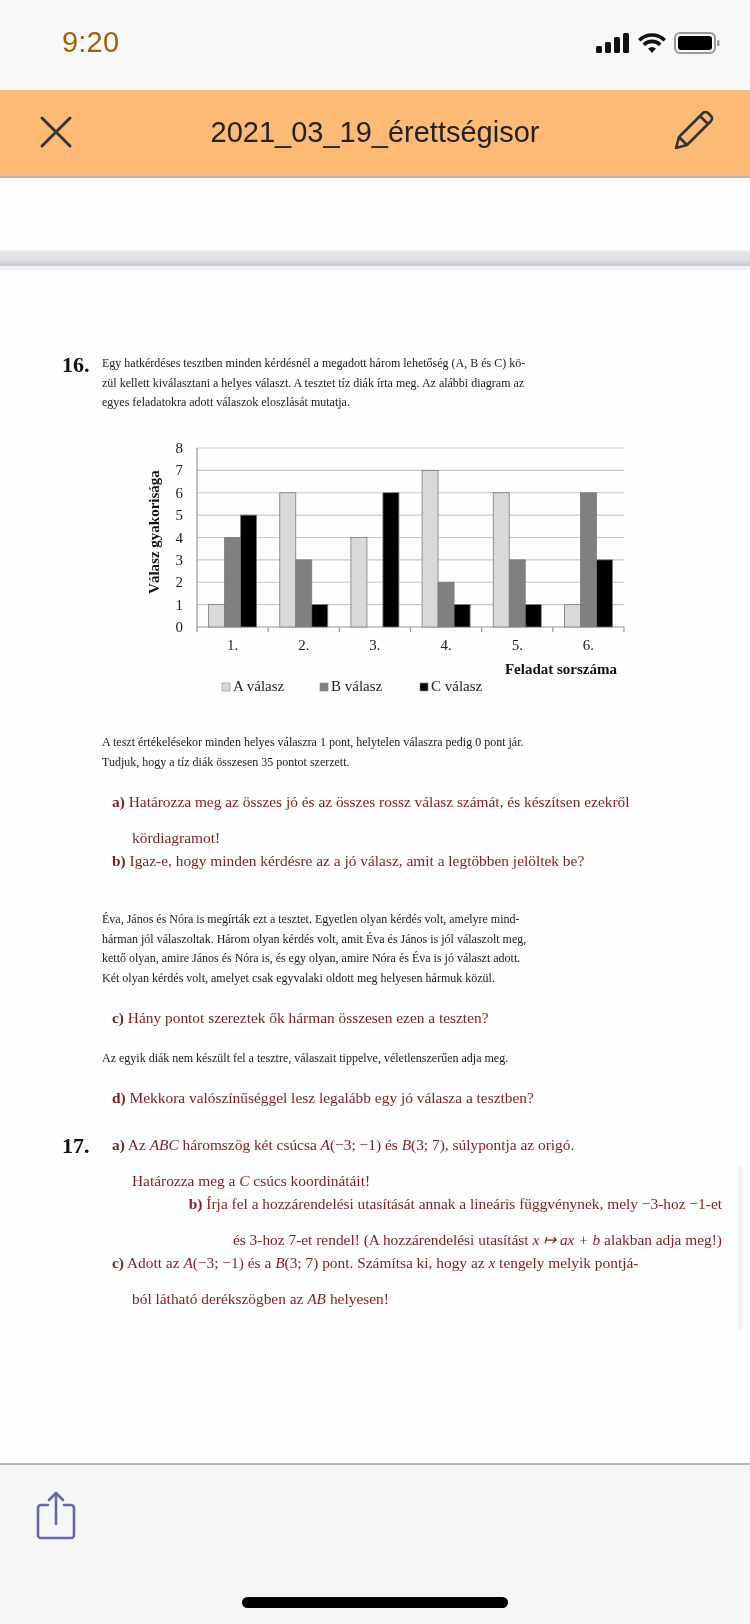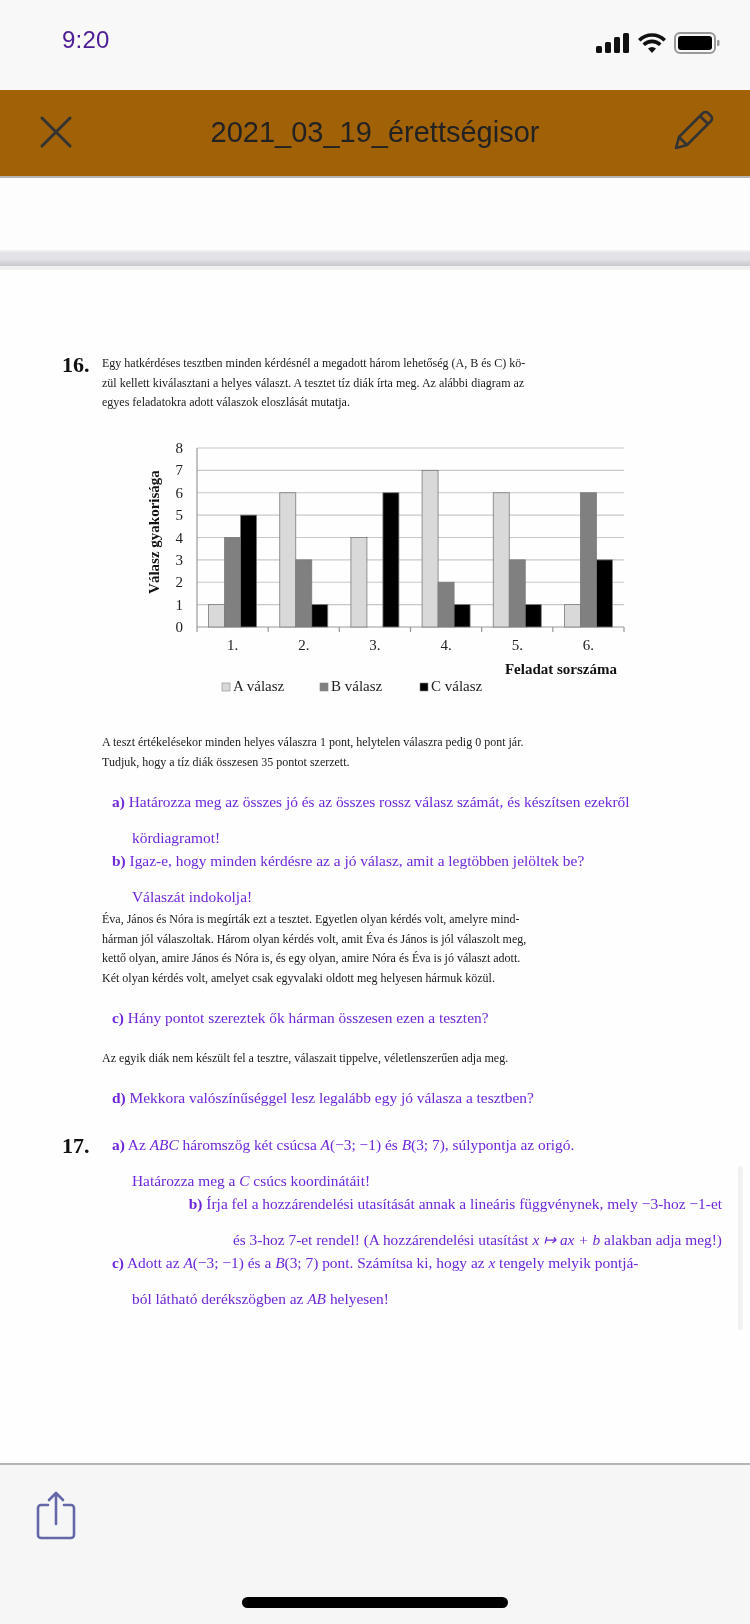--- a/index.html
+++ b/index.html
@@ -1,29 +1,29 @@
 <!DOCTYPE html>
 <html><head>
 <meta charset="utf-8">
 <style>
   html, body { margin:0; padding:0; }
   body { width:750px; height:1624px; position:relative; background:#ffffff; overflow:hidden; font-family:"Liberation Sans", sans-serif; color:#111; }
   .statusbar { position:absolute; left:0; top:0; width:750px; height:90px; background:#f8f8f8; }
-  .time { position:absolute; left:62px; top:26px; font-size:24px; font-weight:500; letter-spacing:0.2px; color:#4c1d95; }
+  .time { position:absolute; left:62px; top:26px; font-size:29px; font-weight:500; letter-spacing:0.2px; color:#a16207; }
   .status-icons { position:absolute; right:30px; top:32px; display:flex; align-items:center; gap:8px; }
-  .navbar { position:absolute; left:0; top:90px; width:750px; height:86px; background:#a16207; border-bottom:2px solid #b5b5b5; }
+  .navbar { position:absolute; left:0; top:90px; width:750px; height:86px; background:#fdba74; border-bottom:2px solid #b5b5b5; }
   .nav-title { position:absolute; left:0; right:0; top:26px; text-align:center; font-size:29px; color:#222; }
   .close-btn { position:absolute; left:36px; top:22px; width:40px; height:40px; cursor:pointer; }
   .edit-btn { position:absolute; right:34px; top:18px; width:46px; height:46px; cursor:pointer; }
   .gap { position:absolute; left:0; top:178px; width:750px; height:72px; background:#fdfdfd; }
   .pagebreak { position:absolute; left:0; top:250px; width:750px; height:20px; background:linear-gradient(#efefef 0 2px, #e3e2e7 2px 9px, #d0cfd4 14px, #c8c7cc 16px, #f1f1f1 16px 20px); }
   .doc { position:absolute; left:0; top:270px; width:750px; height:1194px; background:#fefefe; }
   .qnum { position:absolute; font-family:Liberation Serif, serif; font-weight:bold; font-size:22px; }
   .para { position:absolute; font-family:"Liberation Serif", serif; font-size:12px; line-height:19.6px; color:#1a1a1a; }
-  .sub { position:absolute; font-family:"Liberation Serif", serif; font-size:15.4px; line-height:19.6px; color:#6d28d9; }
+  .sub { position:absolute; font-family:"Liberation Serif", serif; font-size:15.4px; line-height:19.6px; color:#7f1d1d; }
   .sub .lbl { font-weight:bold; }
   .sub .indent { padding-left:20px; display:block;margin-top:16px; }
   .chart { position:absolute; left:140px; top:437px; width:500px; height:280px; }
   .scrollbar { position:absolute; left:738px; top:1166px; width:5px; height:164px; background:#f2f2f2; border-radius:3px; }
   .toolbar { position:absolute; left:0; top:1463px; width:750px; height:161px; background:#f6f6f6; border-top:2px solid #b5b5b5; }
   .share-btn { position:absolute; left:34px; top:25px; width:44px; height:52px; cursor:pointer; }
   .home-indicator { position:absolute; left:242px; top:1597px; width:266px; height:11px; background:#000; border-radius:6px; }
   i { font-style:italic; }
 </style>
 </head>
@@ -154,21 +154,20 @@
   <div>Tudjuk, hogy a tíz diák összesen 35 pontot szerzett.</div>
 </div>
 
 <div class="sub" style="left:112px; top:792px; width:610px;">
   <div><span class="lbl">a)</span> <span>Határozza meg az összes jó és az összes rossz válasz számát, és készítsen ezekről</span></div>
   <span class="indent">kördiagramot!</span>
 </div>
 
 <div class="sub" style="left:112px; top:851px; width:610px;">
   <div><span class="lbl">b)</span> <span>Igaz-e, hogy minden kérdésre az a jó válasz, amit a legtöbben jelöltek be?</span></div>
-  <span class="indent">Válaszát indokolja!</span>
 </div>
 
 <div class="para" style="left:102px; top:910px; width:620px;">
   <div>Éva, János és Nóra is megírták ezt a tesztet. Egyetlen olyan kérdés volt, amelyre mind-</div>
   <div>hárman jól válaszoltak. Három olyan kérdés volt, amit Éva és János is jól válaszolt meg,</div>
   <div>kettő olyan, amire János és Nóra is, és egy olyan, amire Nóra és Éva is jó választ adott.</div>
   <div>Két olyan kérdés volt, amelyet csak egyvalaki oldott meg helyesen hármuk közül.</div>
 </div>
 
 <div class="sub" style="left:112px; top:1008px; width:610px;">

